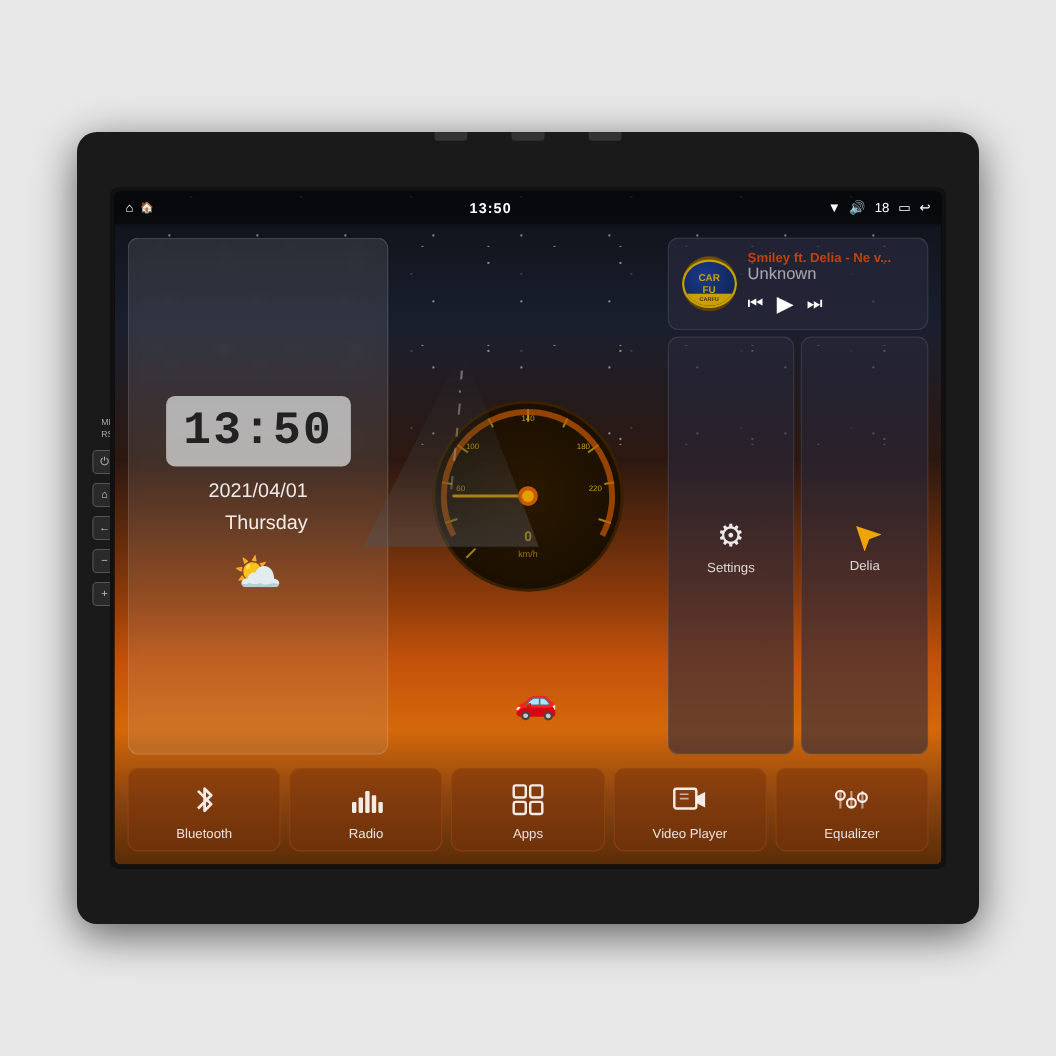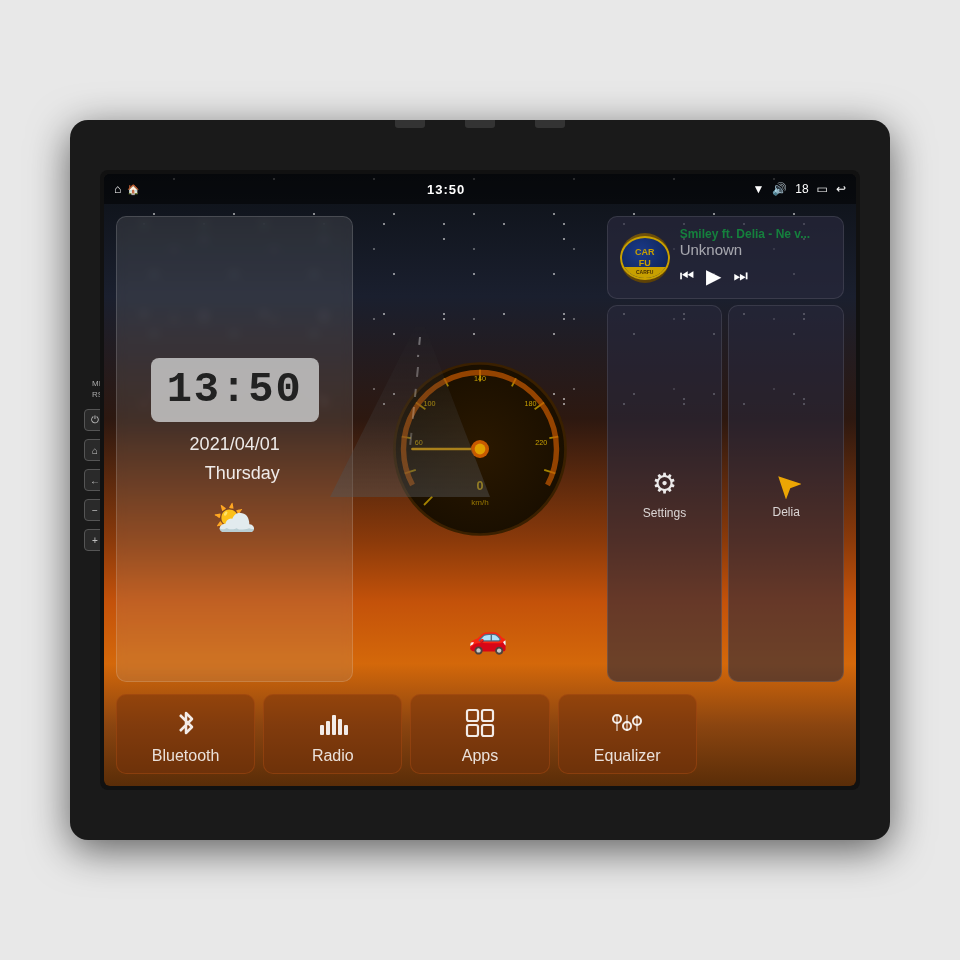--- a/index.html
+++ b/index.html
@@ -217,21 +217,21 @@
       overflow: hidden;
       position: relative;
     }
 
     .music-info {
       flex: 1;
       min-width: 0;
     }
 
     .music-title {
-      color: #15803d;
+      color: #c2410c;
       font-size: 12px;
       font-weight: bold;
       white-space: nowrap;
       overflow: hidden;
       text-overflow: ellipsis;
     }
 
     .music-artist {
       color: rgba(255,255,255,0.6);
       font-size: 15px;
@@ -301,21 +301,21 @@
       align-items: center;
       justify-content: center;
       padding: 12px 6px 8px;
       gap: 8px;
       cursor: pointer;
       border: 1px solid rgba(180,80,20,0.4);
     }
 
     .bottom-label {
       color: rgba(255,255,255,0.85);
-      font-size: 16px;
+      font-size: 12px;
       font-weight: 500;
     }
 
     
     .speedo-wrap {
       position: relative;
       display: flex;
       flex-direction: column;
       align-items: center;
       justify-content: center;
@@ -547,20 +547,29 @@
           <div class="bottom-btn">
             <svg width="32" height="32" viewBox="0 0 32 32">
               <rect x="3" y="3" width="11" height="11" fill="none" stroke="rgba(255,255,255,0.9)" stroke-width="2.2" rx="2"></rect>
               <rect x="18" y="3" width="11" height="11" fill="none" stroke="rgba(255,255,255,0.9)" stroke-width="2.2" rx="2"></rect>
               <rect x="3" y="18" width="11" height="11" fill="none" stroke="rgba(255,255,255,0.9)" stroke-width="2.2" rx="2"></rect>
               <rect x="18" y="18" width="11" height="11" fill="none" stroke="rgba(255,255,255,0.9)" stroke-width="2.2" rx="2"></rect>
             </svg>
             <span class="bottom-label">Apps</span>
           </div>
 
+          <div class="bottom-btn">
+            <svg width="32" height="32" viewBox="0 0 32 32">
+              <rect x="2" y="6" width="20" height="18" fill="none" stroke="rgba(255,255,255,0.9)" stroke-width="2.2" rx="2"></rect>
+              <polygon points="22,13 30,9 30,23 22,19" fill="rgba(255,255,255,0.9)"></polygon>
+              <line x1="7" y1="11" x2="15" y2="11" stroke="rgba(255,255,255,0.6)" stroke-width="1.5"></line>
+              <line x1="7" y1="15" x2="15" y2="15" stroke="rgba(255,255,255,0.6)" stroke-width="1.5"></line>
+            </svg>
+            <span class="bottom-label">Video Player</span>
+          </div>
 
           <div class="bottom-btn">
             <svg width="32" height="32" viewBox="0 0 32 32">
 
               <line x1="6" y1="8" x2="6" y2="24" stroke="rgba(255,255,255,0.5)" stroke-width="2"></line>
               <circle cx="6" cy="12" r="4" fill="none" stroke="rgba(255,255,255,0.9)" stroke-width="2"></circle>
               <line x1="16" y1="8" x2="16" y2="24" stroke="rgba(255,255,255,0.5)" stroke-width="2"></line>
               <circle cx="16" cy="19" r="4" fill="none" stroke="rgba(255,255,255,0.9)" stroke-width="2"></circle>
               <line x1="26" y1="8" x2="26" y2="24" stroke="rgba(255,255,255,0.5)" stroke-width="2"></line>
               <circle cx="26" cy="14" r="4" fill="none" stroke="rgba(255,255,255,0.9)" stroke-width="2"></circle>

